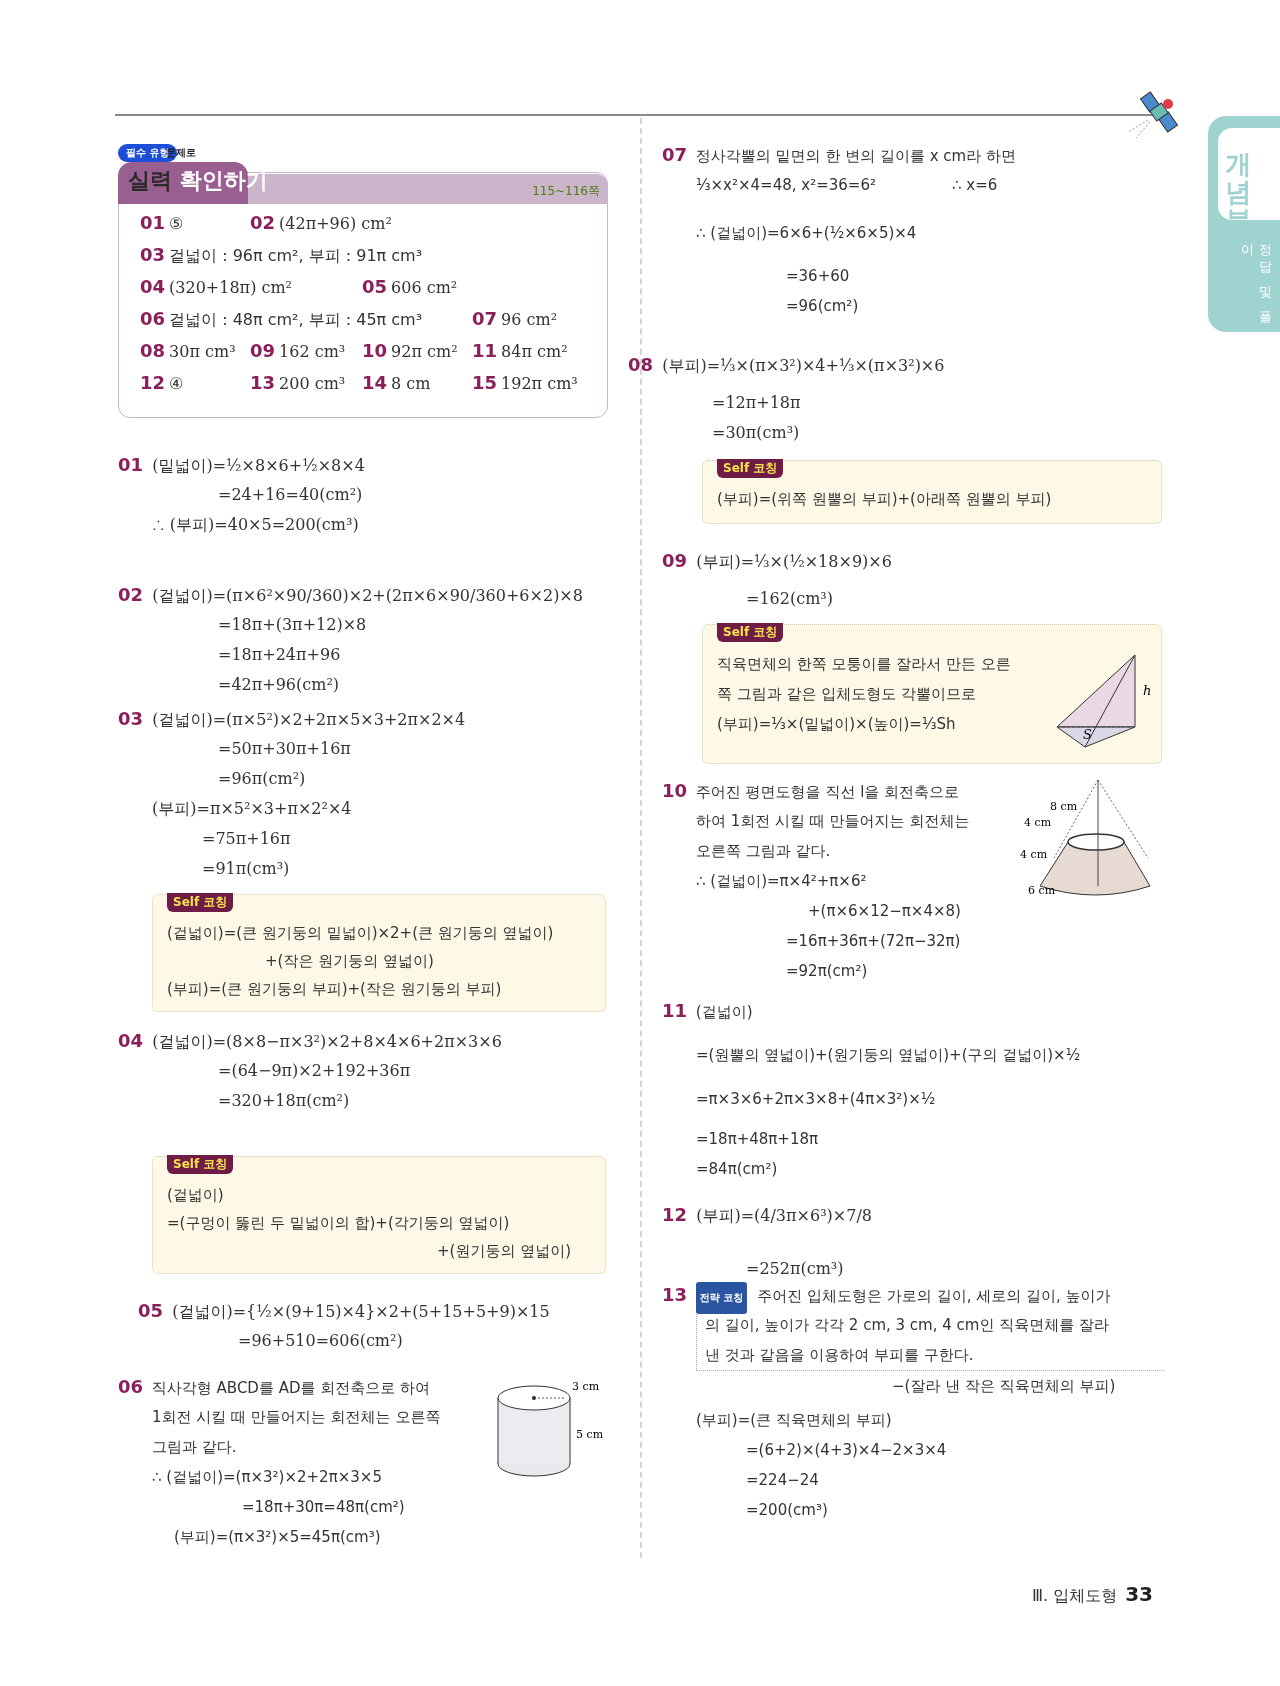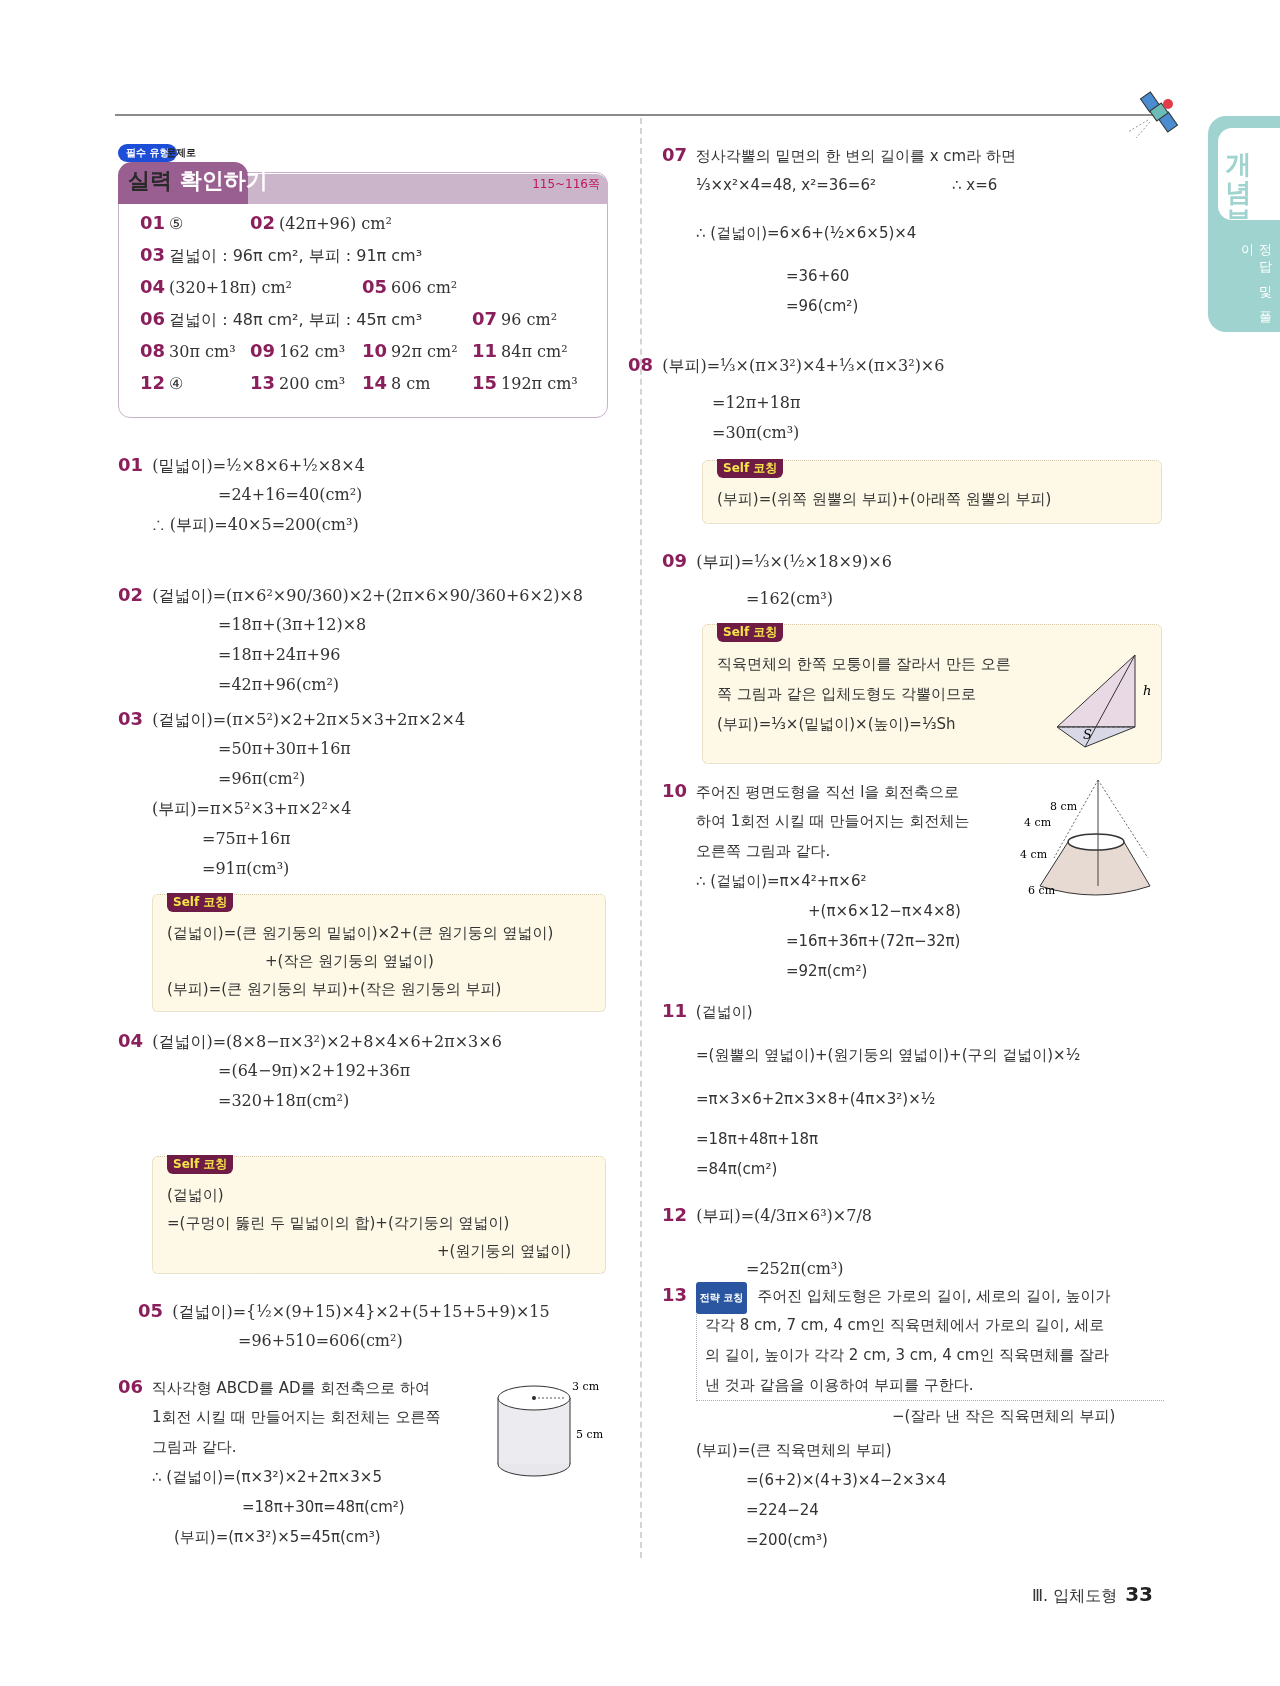--- a/index.html
+++ b/index.html
@@ -16,21 +16,21 @@
 
   
   .ans-box { position: absolute; left: 118px; top: 172px; width: 490px; height: 246px; border: 1.5px solid #c9b2c9; border-radius: 12px; }
   .ans-header { position: absolute; left: 118px; top: 144px; width: 490px; height: 58px; }
   .badge-pill { position: absolute; left: 0; top: 0; height: 18px; padding: 0 8px; background: #1d4ed8; color: #fff; font-size: 10px; font-weight: bold; border-radius: 9px; line-height: 18px; }
   .badge-small { position: absolute; left: 48px; top: 2px; font-size: 10px; font-weight: bold; color: #222; }
   .title-tab { position: absolute; left: 0; top: 18px; width: 130px; height: 42px; background: #9a5f91; border-radius: 14px 14px 0 0; }
   .title-bar { position: absolute; left: 0; top: 30px; width: 490px; height: 30px; background: #cbb5cb; border-radius: 0 12px 0 0; }
   .title-text { position: absolute; left: 10px; top: 22px; font-size: 22px; color: #fff; font-weight: bold; }
   .title-text .dark { color: #2a2a2a; }
-  .page-range { position: absolute; right: 8px; top: 32px; font-size: 12px; color: #be185d; }
+  .page-range { position: absolute; right: 8px; top: 39px; font-size: 12px; color: #4d7c0f; }
   .ans-grid { position: absolute; left: 140px; top: 212px; width: 460px; }
   .ans-row { position: relative; height: 32px; }
   .ans-item { position: absolute; top: 0; font-size: 16px; white-space: nowrap; }
   .num { font-family: "DejaVu Sans", "Liberation Sans", sans-serif; font-weight: bold; font-size: 18px; color: #8a1f5b; margin-right: 4px; }
 
   
   .sol { position: absolute; font-size: 16px; white-space: nowrap; line-height: 30px; }
   .sol .line { position: relative; height: 30px; }
   .coach { position: absolute; background: #fdf9e6; border: 1.5px dotted #d8c9a8; border-radius: 6px; }
   .coach-label { position: absolute; left: 14px; top: -2px; background: #6e1b45; color: #f6e64a; font-family: "DejaVu Sans", sans-serif; font-weight: bold; font-size: 12px; padding: 1px 6px; border-radius: 0 0 6px 6px; }
@@ -244,21 +244,20 @@
 </div>
 
 <div class="sol" style="left:662px; top:1200px;">
   <div class="line"><span class="num">12</span> <span>(부피)=(4/3π×6³)×7/8</span></div>
   <div class="line" style="padding-left:84px; margin-top:24px">=252π(cm³)</div>
 </div>
 
 <div class="sol ko" style="left:662px; top:1280px; font-size:15px;">
   <div class="line"><span class="num">13</span> <span class="strat">전략 코칭</span><span>주어진 입체도형은 가로의 길이, 세로의 길이, 높이가</span></div>
   <div style="margin-left:34px; border-left:1.5px dotted #aab; border-bottom:1.5px dotted #aab; padding-left:8px; width:468px;">
-    <div class="line">각각 8 cm, 7 cm, 4 cm인 직육면체에서 가로의 길이, 세로</div>
     <div class="line">의 길이, 높이가 각각 2 cm, 3 cm, 4 cm인 직육면체를 잘라</div>
     <div class="line">낸 것과 같음을 이용하여 부피를 구한다.</div>
   </div>
   <div class="line" style="padding-left:230px">−(잘라 낸 작은 직육면체의 부피)</div>
   <div class="line" style="padding-left:34px; margin-top:4px">(부피)=(큰 직육면체의 부피)</div>
   <div class="line" style="padding-left:84px">=(6+2)×(4+3)×4−2×3×4</div>
   <div class="line" style="padding-left:84px">=224−24</div>
   <div class="line" style="padding-left:84px">=200(cm³)</div>
 </div>
 

